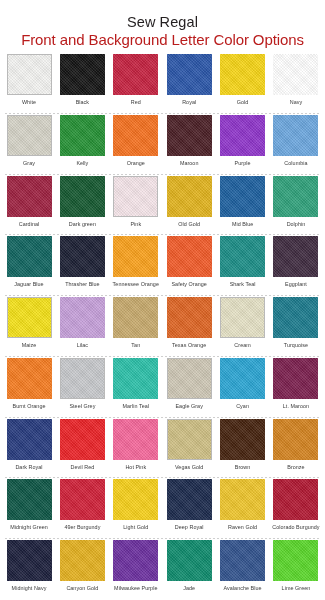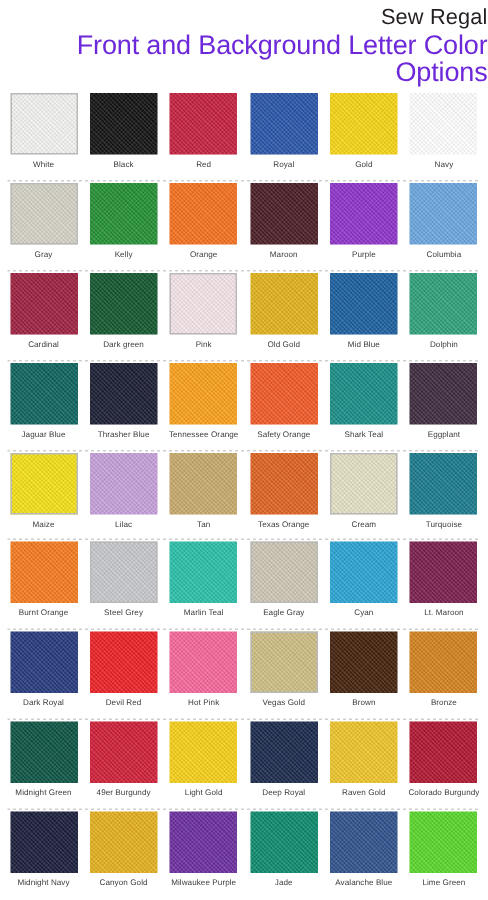--- a/index.html
+++ b/index.html
@@ -15,35 +15,35 @@
     overflow: hidden;
   }
   #chart-root {
     width: 325px;
     height: 600px;
     box-sizing: border-box;
     display: flex;
     flex-direction: column;
   }
   .title-block {
-    text-align: right;
-    padding-top: 3px;
+    text-align: center;
+    padding-top: 13px;
     flex: 0 0 auto;
   }
   .title-line-1 {
     font-size: 14.5px;
     line-height: 18px;
     letter-spacing: 0.1px;
     color: #231f20;
   }
   .title-line-2 {
-    font-size: 18px;
+    font-size: 15px;
     line-height: 18px;
     letter-spacing: -0.1px;
-    color: #6d28d9;
+    color: #b91c1c;
   }
   .grid {
     flex: 1 1 auto;
     display: flex;
     flex-direction: column;
     padding: 4px 3px 0 3px;
     box-sizing: border-box;
   }
   .swatch-row {
     flex: 1 1 0;

